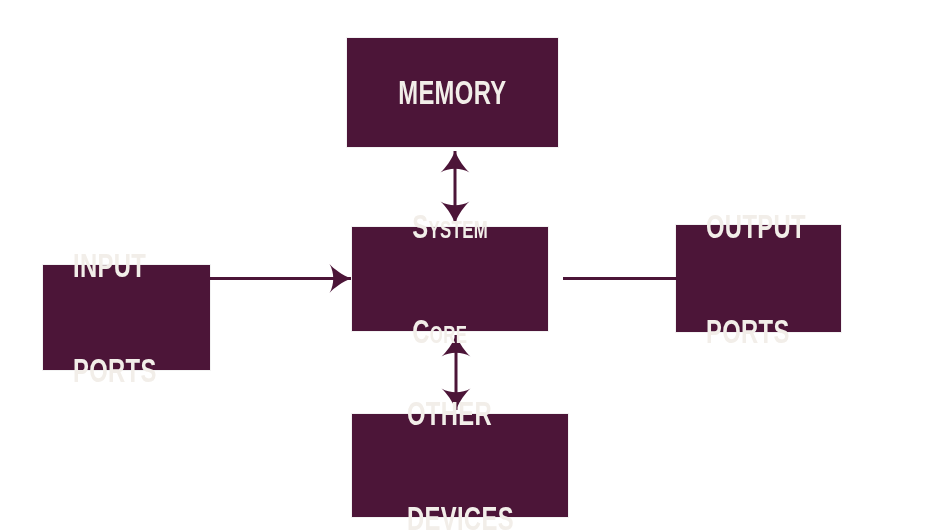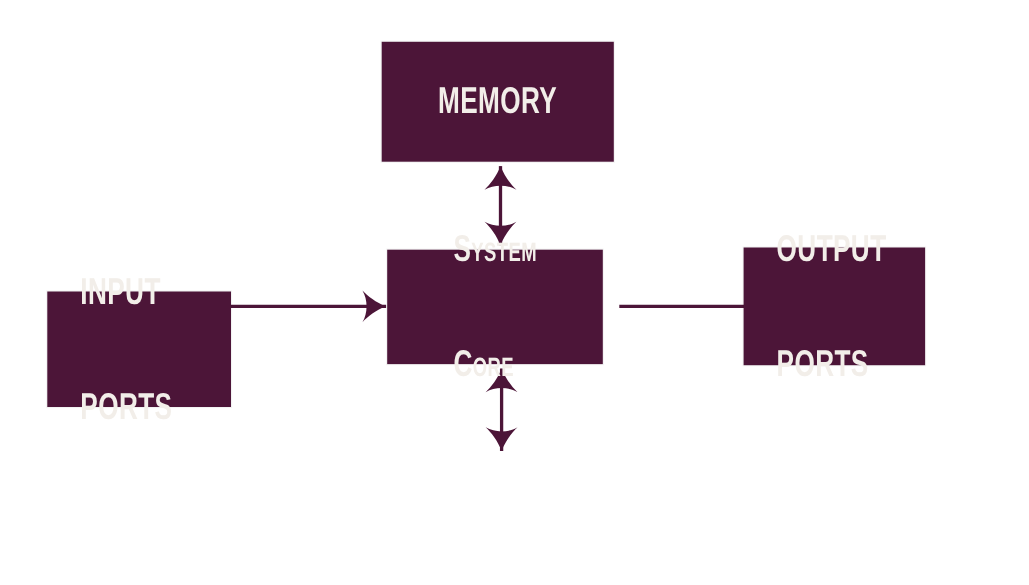--- a/index.html
+++ b/index.html
@@ -96,14 +96,20 @@
     </div>
   </div>
 
   <div class="node left-pad" style="left:676px; top:225px; width:165px; height:107px;">
     <div class="label">
       <span>OUTPUT</span>
       <span>PORTS</span>
     </div>
   </div>
 
+  <div class="node" style="left:352px; top:414px; width:216px; height:103px;">
+    <div class="label">
+      <span>OTHER</span>
+      <span>DEVICES</span>
+    </div>
+  </div>
 
 </div>
 
 </body></html>

